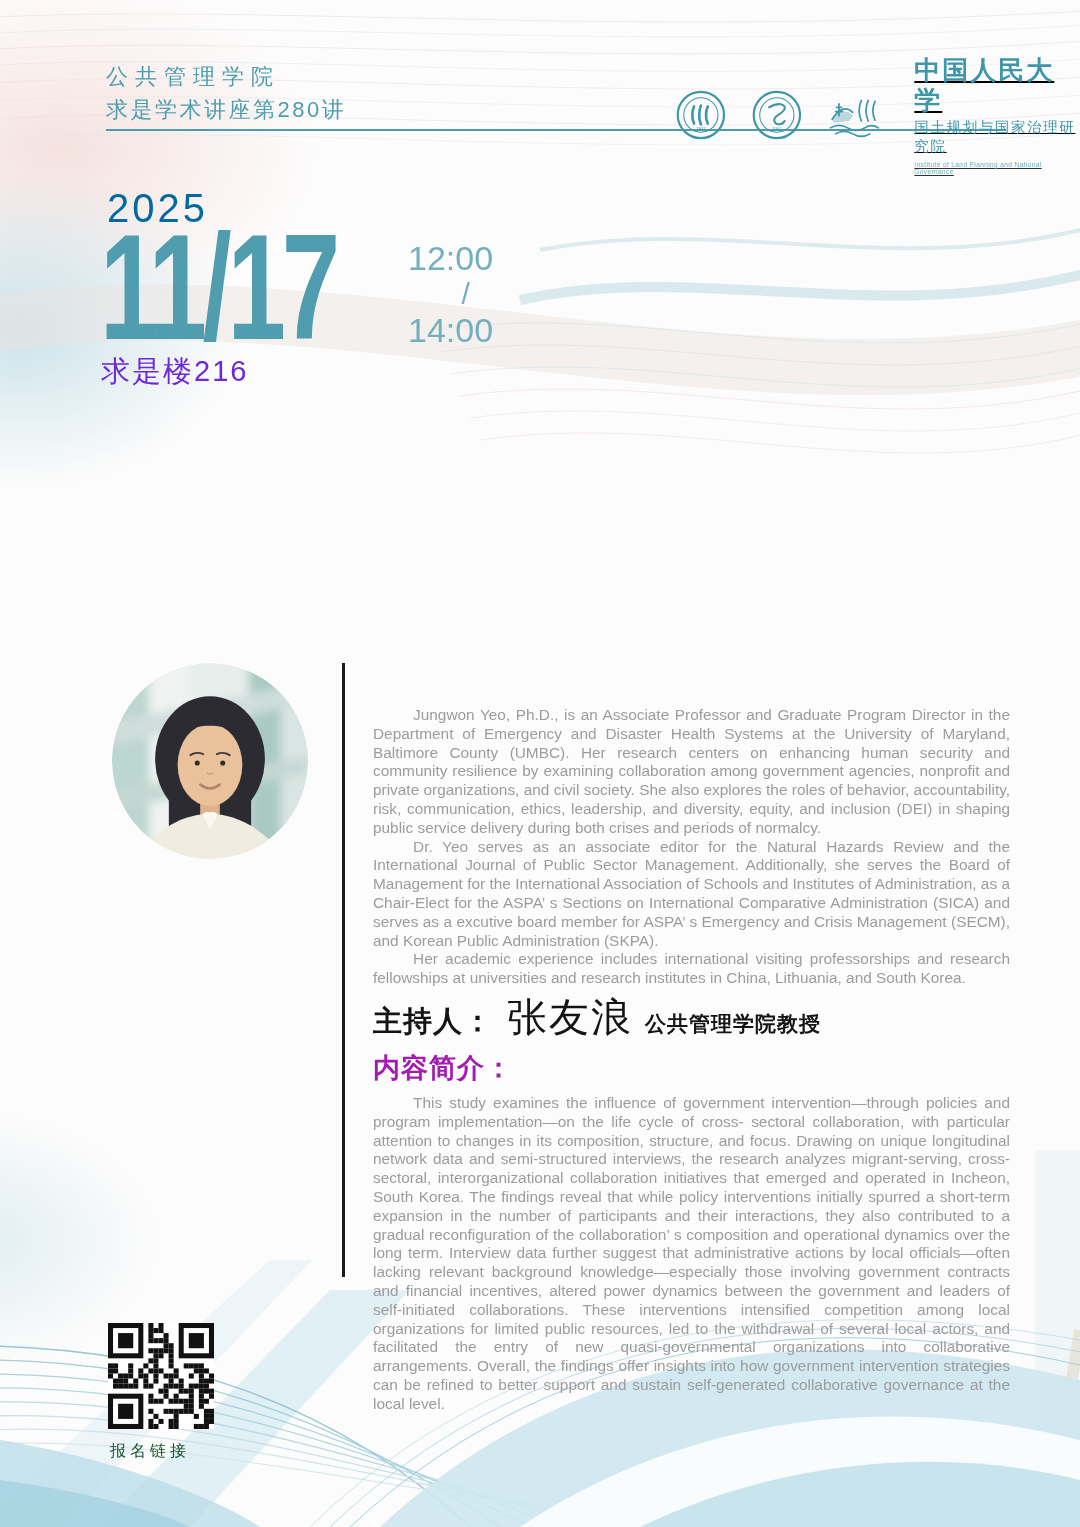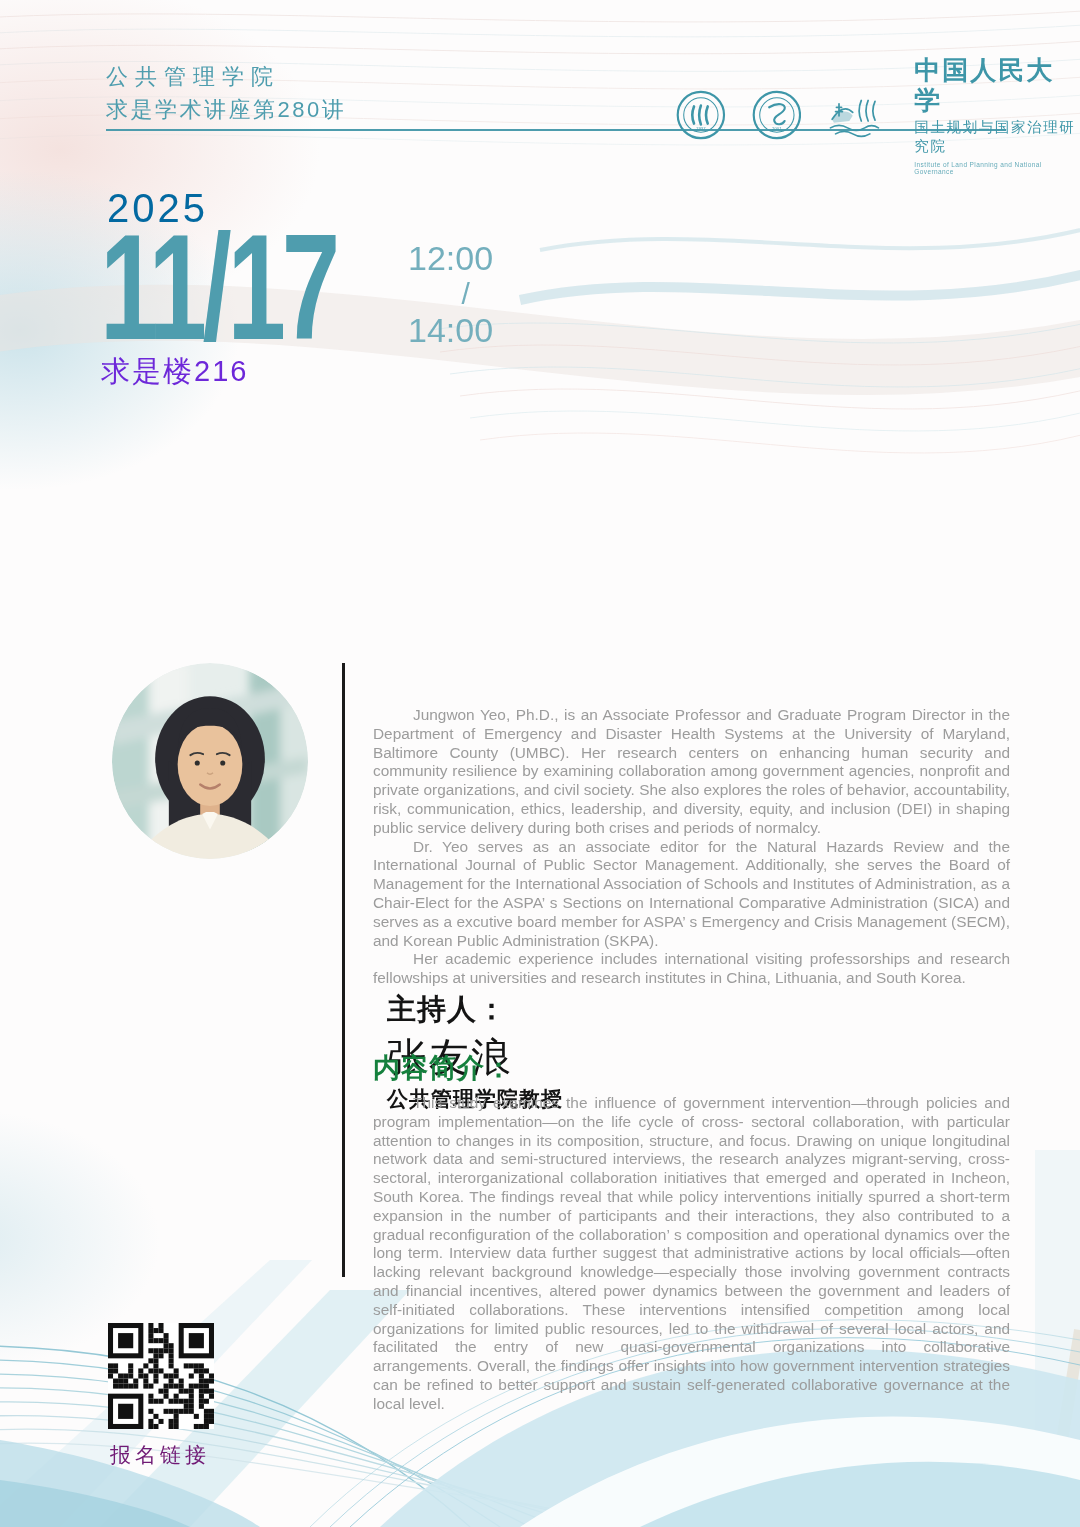--- a/index.html
+++ b/index.html
@@ -6,21 +6,21 @@
   .poster{position:relative;width:1080px;height:1527px;background:#fdfcfc;overflow:hidden;
           font-family:"Liberation Sans",sans-serif;}
   .bg{position:absolute;left:0;top:0;width:1080px;height:1527px;z-index:0;}
   .layer{position:absolute;z-index:2;}
 
   
   .hdr-left{left:106px;top:62px;color:#4E9DAE;font-size:22px;line-height:30px;}
   .hdr-left .l1{letter-spacing:7px;}
   .hdr-left .l2{letter-spacing:2.5px;margin-top:3px;}
   .hdr-rule{left:106px;top:129px;width:900px;height:2px;background:#4D9CAD;}
-  .logos{left:676px;top:55px;display:flex;align-items:center;gap:26px;}
+  .logos{left:676px;top:55px;display:flex;align-items:center;gap:26px;text-decoration:underline;}
   .uni-block{margin-left:6px;color:#3E96A8;}
   .uni-name{font-size:26px;font-weight:bold;letter-spacing:2px;line-height:30px;}
   .inst-name{font-size:14.5px;letter-spacing:1.6px;margin-top:3px;}
   .inst-en{font-size:6.5px;letter-spacing:.4px;margin-top:5px;opacity:.8;}
 
   
   .year{left:107px;top:188px;font-size:40px;color:#0369a1;letter-spacing:3px;line-height:1;}
   .date-big{left:100px;top:212px;font-size:150px;font-weight:bold;color:#4F9DAE;
             letter-spacing:-6px;line-height:1;transform:scaleX(.70);transform-origin:left top;}
   .time{left:408px;top:240px;color:#74AFBD;font-size:34px;line-height:36px;text-align:center;}
@@ -41,32 +41,32 @@
                 font-family:"Liberation Serif",serif;color:#141414;}
   .sp-label{font-size:29px;font-weight:bold;letter-spacing:1px;}
   .sp-name{font-size:37px;letter-spacing:1px;margin:0 18px 0 16px;}
   .sp-suffix{font-size:23px;font-weight:bold;}
   .bio,.abs-body{left:373px;width:637px;font-size:15.4px;line-height:18.8px;color:#9C9C9C;
                  text-align:justify;}
   .bio{top:706px;}
   .bio p,.abs-body p{margin:0;text-indent:2.6em;}
 
   .host-line{left:373px;top:990px;display:flex;align-items:baseline;
-             font-family:"Liberation Serif",serif;color:#141414;flex-direction:column;}
+             font-family:"Liberation Serif",serif;color:#141414;}
   .ho-label{font-size:29px;font-weight:bold;letter-spacing:1px;}
   .ho-name{font-size:40px;margin:0 12px 0 14px;letter-spacing:2px;text-align:right;}
   .ho-affil{font-size:21px;font-weight:bold;letter-spacing:1px;}
   .abs-head{left:373px;top:1050px;font-family:"Liberation Serif",serif;font-size:27px;
-            font-weight:bold;color:#15803d;letter-spacing:1px;}
+            font-weight:bold;color:#a21caf;letter-spacing:1px;}
   .abs-body{top:1094px;}
 
   
   .qr{left:108px;top:1323px;width:106px;height:106px;background:#fff;}
-  .qr-label{left:110px;top:1441px;font-family:"Liberation Serif",serif;font-size:21px;
-            color:#701a75;letter-spacing:4px;}
+  .qr-label{left:110px;top:1441px;font-family:"Liberation Serif",serif;font-size:16px;
+            color:#14532d;letter-spacing:4px;}
 </style>
 </head>
 <body>
 
 <div class="poster">
 
   <svg class="bg" viewBox="0 0 1080 1527">
     <defs>
       <radialGradient id="gp">
           <stop offset="0" stop-color="#f2dcd8" stop-opacity=".8"></stop>

